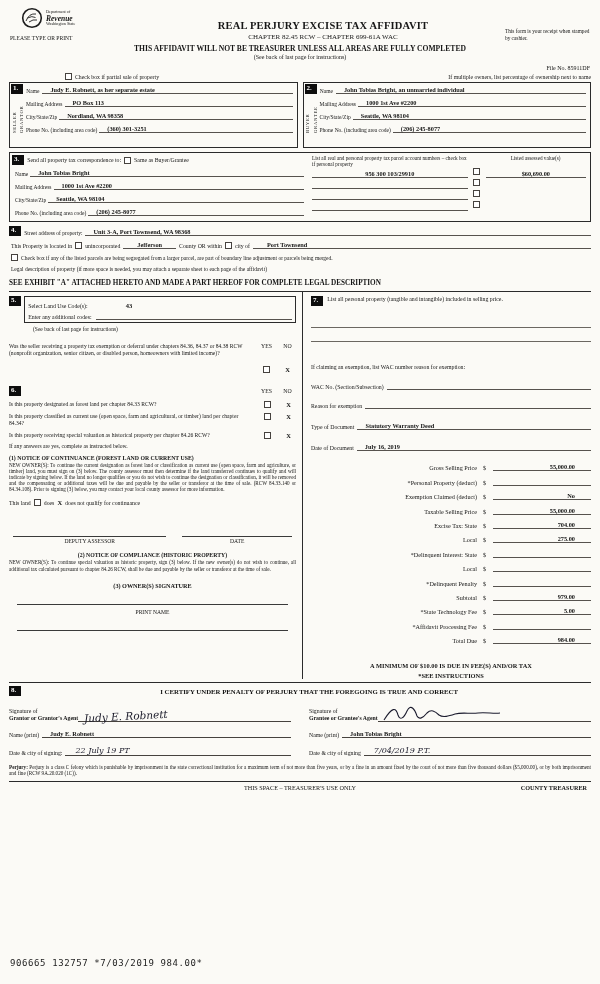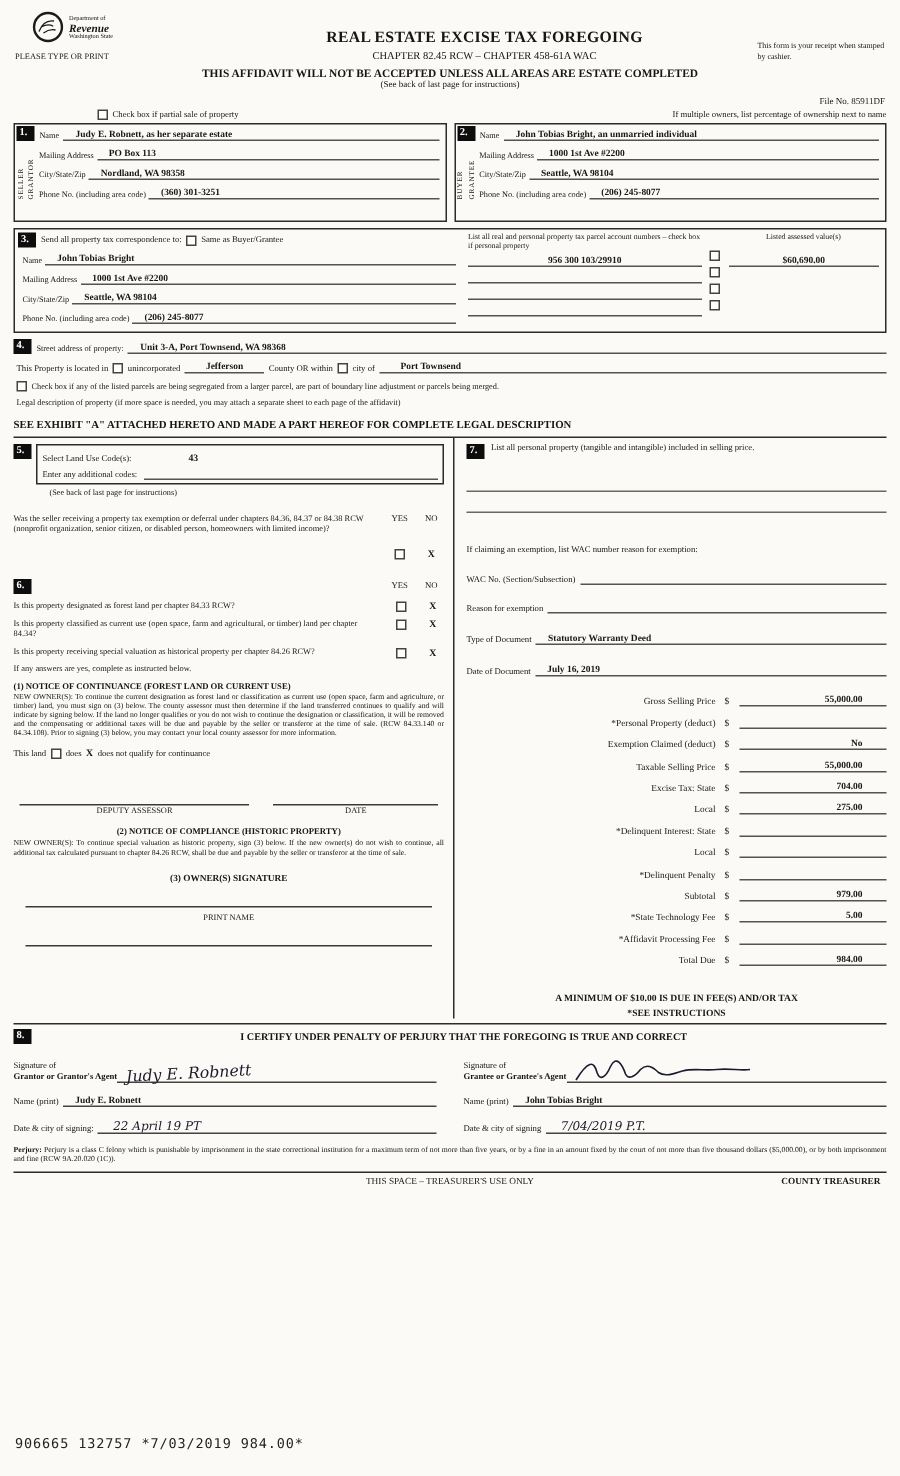--- a/index.html
+++ b/index.html
@@ -140,26 +140,26 @@
         </svg>
         <div class="logo-txt">
           <div>Department of</div>
           <div class="logo-rev">Revenue</div>
           <div>Washington State</div>
         </div>
       </div>
       <div class="type-print">PLEASE TYPE OR PRINT</div>
     </div>
     <div class="hdr-mid">
-      <div class="title">REAL ESTATE EXCISE TAX FOREGOING</div>
-      <div class="chapter">CHAPTER 82.45 RCW – CHAPTER 458-61A WAC</div>
+      <div class="title">REAL PERJURY EXCISE TAX AFFIDAVIT</div>
+      <div class="chapter">CHAPTER 82.45 RCW – CHAPTER 699-61A WAC</div>
     </div>
     <div class="hdr-right">This form is your receipt when stamped by cashier.</div>
   </div>
-  <div class="warning">THIS AFFIDAVIT WILL NOT BE ACCEPTED UNLESS ALL AREAS ARE ESTATE COMPLETED</div>
+  <div class="warning">THIS AFFIDAVIT WILL NOT BE TREASURER UNLESS ALL AREAS ARE FULLY COMPLETED</div>
   <div class="seeback">(See back of last page for instructions)</div>
   <div class="fileno">File No. 85911DF</div>
 
   <div class="partialrow">
     <div class="pr-left">
       <span class="cb"></span>
       <span>Check box if partial sale of property</span>
     </div>
     <div class="pr-right">If multiple owners, list percentage of ownership next to name</div>
   </div>
@@ -497,21 +497,21 @@
           <div class="sigline">
             <span class="hwsig">Judy E. Robnett</span>
           </div>
         </div>
         <div class="s8frow">
           <span>Name (print)</span>
           <span class="s8val">Judy E. Robnett</span>
         </div>
         <div class="s8frow">
           <span>Date &amp; city of signing:</span>
-          <span class="hwdate">22 April 19   PT</span>
+          <span class="hwdate">22 July 19   PT</span>
         </div>
       </div>
       <div class="s8col">
         <div class="sigrow">
           <div class="siglbl">
             <div>Signature of</div>
             <div class="b">Grantee or Grantee's Agent</div>
           </div>
           <div class="sigline">
             <svg class="scribble" width="120" height="18" viewBox="0 0 120 18">

